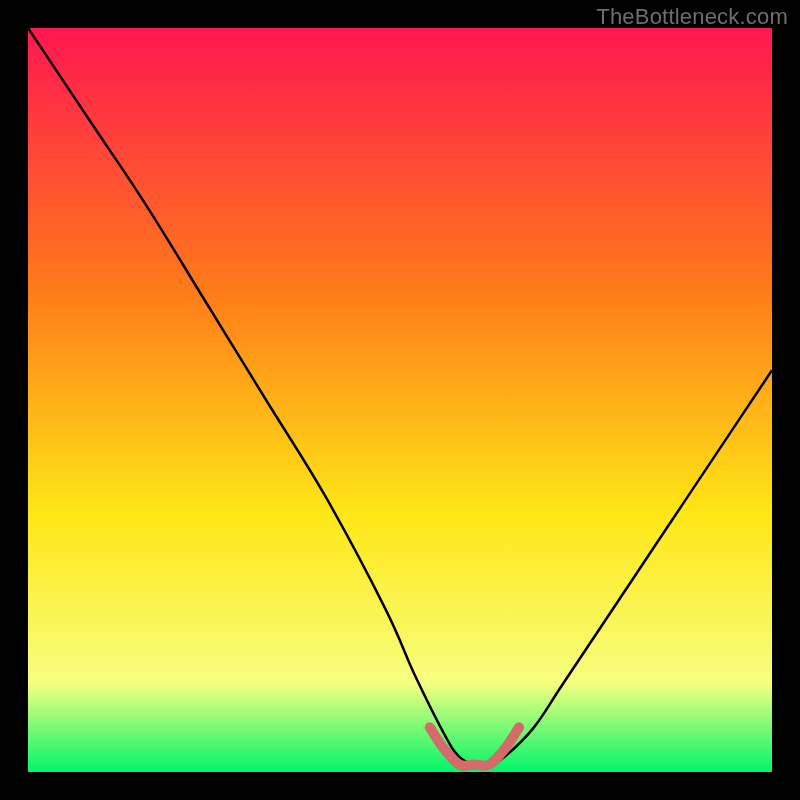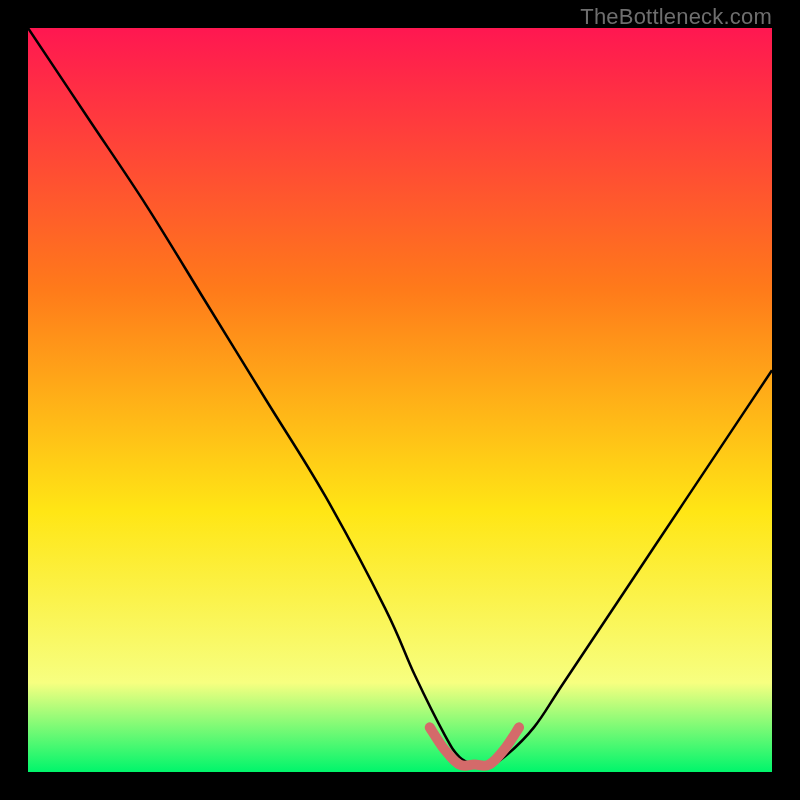--- a/index.html
+++ b/index.html
@@ -8,21 +8,21 @@
     width: 800px;
     height: 800px;
     background: #000;
     font-family: Arial, Helvetica, sans-serif;
     position: relative;
     overflow: hidden;
   }
   .watermark {
     position: absolute;
     top: 4px;
-    right: 28px;
+    right: 12px;
     color: #6e6e6e;
     font-size: 22px;
     font-weight: 400;
     z-index: 10;
     letter-spacing: 0.2px;
   }
   .plot-area {
     position: absolute;
     left: 28px;
     top: 28px;

